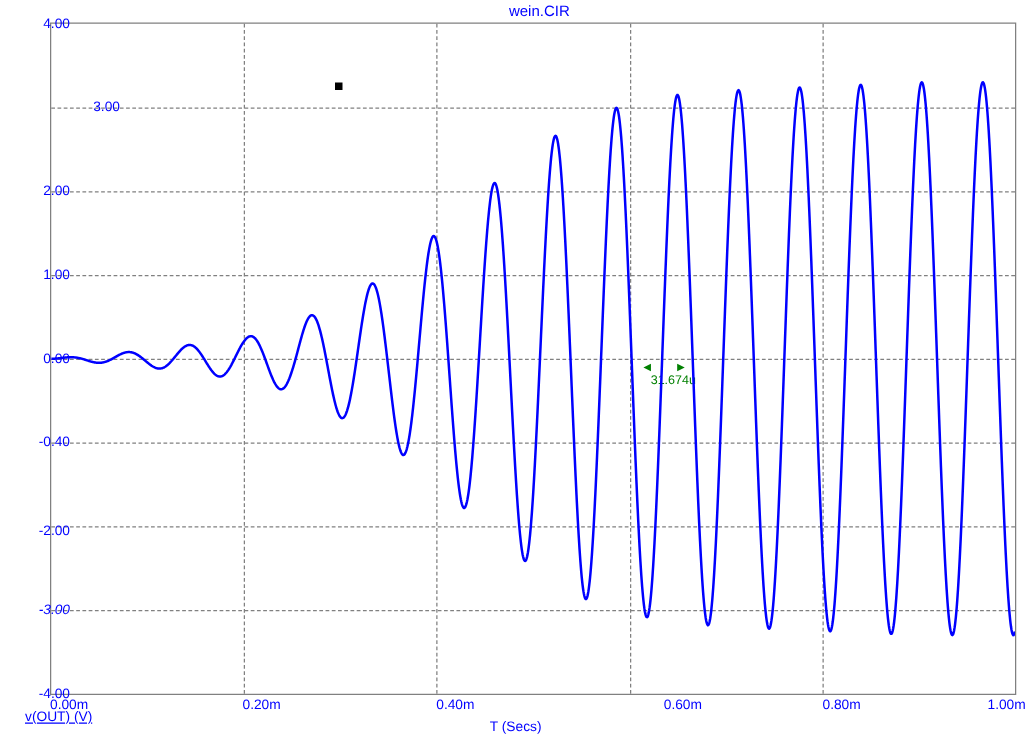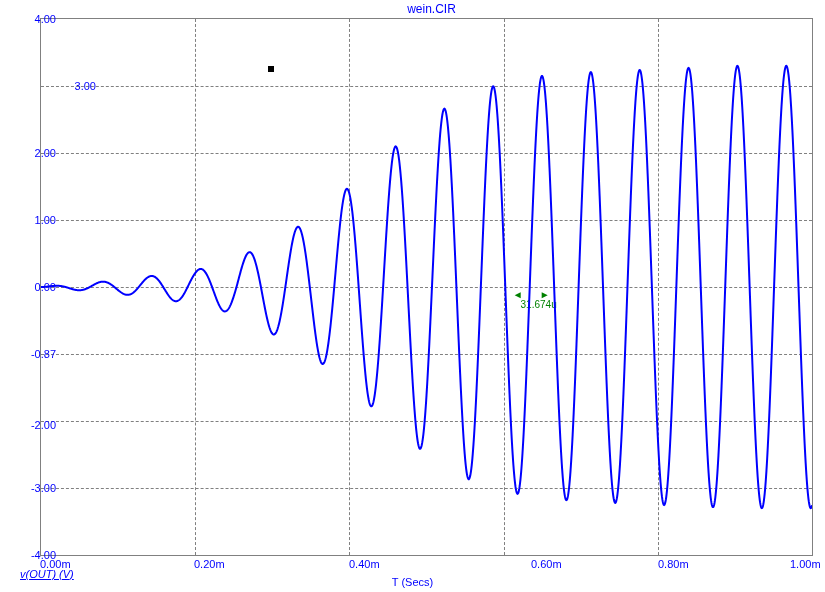--- a/index.html
+++ b/index.html
@@ -99,21 +99,20 @@
     top: 576px;
     font-size: 11px;
   }
   .legend {
     position: absolute;
     left: 20px;
     top: 568px;
     color: #0000ff;
     text-decoration: underline;
     font-size: 11px;
-    font-style: italic;
   }
 </style>
 </head>
 <body>
 
 <div class="title">wein.CIR</div>
 
 <div class="plot-area">
 
   <div class="hgrid" style="top:12.5%"></div>
@@ -139,23 +138,23 @@
   <svg class="waveform" viewBox="0 0 1000 1000" preserveAspectRatio="none">
     <path id="wave-path" fill="none" stroke="#0000ff" stroke-width="2" vector-effect="non-scaling-stroke" d="M0.00 500.00 L0.45 500.00 L0.91 499.99 L1.36 499.98 L1.82 499.96 L2.27 499.94 L2.73 499.91 L3.18 499.88 L3.64 499.84 L4.09 499.80 L4.55 499.75 L5.00 499.70 L5.45 499.65 L5.91 499.59 L6.36 499.53 L6.82 499.47 L7.27 499.40 L7.73 499.33 L8.18 499.26 L8.64 499.18 L9.09 499.11 L9.55 499.03 L10.00 498.95 L10.45 498.88 L10.91 498.80 L11.36 498.72 L11.82 498.64 L12.27 498.56 L12.73 498.48 L13.18 498.41 L13.64 498.34 L14.09 498.27 L14.55 498.20 L15.00 498.13 L15.45 498.07 L15.91 498.01 L16.36 497.96 L16.82 497.91 L17.27 497.86 L17.73 497.82 L18.18 497.79 L18.64 497.76 L19.09 497.74 L19.55 497.72 L20.00 497.71 L20.45 497.71 L20.91 497.71 L21.36 497.72 L21.82 497.74 L22.27 497.76 L22.73 497.79 L23.18 497.84 L23.64 497.88 L24.09 497.94 L24.55 498.00 L25.00 498.08 L25.45 498.16 L25.91 498.24 L26.36 498.34 L26.82 498.44 L27.27 498.55 L27.73 498.67 L28.18 498.80 L28.64 498.93 L29.09 499.07 L29.55 499.22 L30.00 499.37 L30.45 499.53 L30.91 499.70 L31.36 499.87 L31.82 500.05 L32.27 500.23 L32.73 500.42 L33.18 500.61 L33.64 500.80 L34.09 501.00 L34.55 501.20 L35.00 501.41 L35.45 501.61 L35.91 501.82 L36.36 502.03 L36.82 502.24 L37.27 502.45 L37.73 502.66 L38.18 502.86 L38.64 503.07 L39.09 503.27 L39.55 503.47 L40.00 503.67 L40.45 503.86 L40.91 504.05 L41.36 504.23 L41.82 504.41 L42.27 504.58 L42.73 504.74 L43.18 504.90 L43.64 505.05 L44.09 505.19 L44.55 505.32 L45.00 505.45 L45.45 505.56 L45.91 505.66 L46.36 505.76 L46.82 505.84 L47.27 505.91 L47.73 505.96 L48.18 506.01 L48.64 506.04 L49.09 506.06 L49.55 506.07 L50.00 506.07 L50.45 506.05 L50.91 506.01 L51.36 505.96 L51.82 505.90 L52.27 505.83 L52.73 505.74 L53.18 505.64 L53.64 505.52 L54.09 505.39 L54.55 505.24 L55.00 505.08 L55.45 504.91 L55.91 504.72 L56.36 504.52 L56.82 504.30 L57.27 504.08 L57.73 503.84 L58.18 503.59 L58.64 503.33 L59.09 503.05 L59.55 502.77 L60.00 502.47 L60.45 502.17 L60.91 501.85 L61.36 501.53 L61.82 501.20 L62.27 500.86 L62.73 500.51 L63.18 500.16 L63.64 499.80 L64.09 499.44 L64.55 499.08 L65.00 498.71 L65.45 498.34 L65.91 497.96 L66.36 497.59 L66.82 497.21 L67.27 496.84 L67.73 496.47 L68.18 496.10 L68.64 495.73 L69.09 495.37 L69.55 495.02 L70.00 494.67 L70.45 494.32 L70.91 493.99 L71.36 493.66 L71.82 493.34 L72.27 493.03 L72.73 492.74 L73.18 492.45 L73.64 492.18 L74.09 491.92 L74.55 491.67 L75.00 491.44 L75.45 491.22 L75.91 491.02 L76.36 490.84 L76.82 490.67 L77.27 490.52 L77.73 490.39 L78.18 490.28 L78.64 490.19 L79.09 490.11 L79.55 490.06 L80.00 490.03 L80.45 490.02 L80.91 490.03 L81.36 490.06 L81.82 490.11 L82.27 490.18 L82.73 490.27 L83.18 490.39 L83.64 490.53 L84.09 490.68 L84.55 490.86 L85.00 491.06 L85.45 491.29 L85.91 491.53 L86.36 491.79 L86.82 492.07 L87.27 492.37 L87.73 492.70 L88.18 493.04 L88.64 493.39 L89.09 493.77 L89.55 494.16 L90.00 494.57 L90.45 494.99 L90.91 495.43 L91.36 495.89 L91.82 496.35 L92.27 496.83 L92.73 497.32 L93.18 497.82 L93.64 498.33 L94.09 498.85 L94.55 499.37 L95.00 499.90 L95.45 500.44 L95.91 500.98 L96.36 501.53 L96.82 502.07 L97.27 502.62 L97.73 503.17 L98.18 503.71 L98.64 504.26 L99.09 504.79 L99.55 505.33 L100.00 505.86 L100.45 506.39 L100.91 506.92 L101.36 507.44 L101.82 507.95 L102.27 508.45 L102.73 508.94 L103.18 509.42 L103.64 509.89 L104.09 510.34 L104.55 510.77 L105.00 511.18 L105.45 511.58 L105.91 511.96 L106.36 512.32 L106.82 512.65 L107.27 512.96 L107.73 513.25 L108.18 513.52 L108.64 513.76 L109.09 513.97 L109.55 514.16 L110.00 514.31 L110.45 514.44 L110.91 514.55 L111.36 514.62 L111.82 514.66 L112.27 514.67 L112.73 514.65 L113.18 514.60 L113.64 514.52 L114.09 514.40 L114.55 514.26 L115.00 514.08 L115.45 513.87 L115.91 513.63 L116.36 513.36 L116.82 513.06 L117.27 512.73 L117.73 512.36 L118.18 511.97 L118.64 511.55 L119.09 511.10 L119.55 510.62 L120.00 510.11 L120.45 509.58 L120.91 509.02 L121.36 508.43 L121.82 507.83 L122.27 507.20 L122.73 506.55 L123.18 505.87 L123.64 505.18 L124.09 504.47 L124.55 503.75 L125.00 503.01 L125.45 502.25 L125.91 501.49 L126.36 500.71 L126.82 499.92 L127.27 499.13 L127.73 498.33 L128.18 497.53 L128.64 496.72 L129.09 495.91 L129.55 495.11 L130.00 494.30 L130.45 493.50 L130.91 492.71 L131.36 491.92 L131.82 491.15 L132.27 490.38 L132.73 489.63 L133.18 488.89 L133.64 488.17 L134.09 487.47 L134.55 486.79 L135.00 486.12 L135.45 485.48 L135.91 484.87 L136.36 484.28 L136.82 483.72 L137.27 483.19 L137.73 482.68 L138.18 482.21 L138.64 481.78 L139.09 481.37 L139.55 481.00 L140.00 480.67 L140.45 480.38 L140.91 480.12 L141.36 479.90 L141.82 479.72 L142.27 479.59 L142.73 479.49 L143.18 479.44 L143.64 479.42 L144.09 479.45 L144.55 479.53 L145.00 479.64 L145.45 479.80 L145.91 480.00 L146.36 480.25 L146.82 480.54 L147.27 480.87 L147.73 481.24 L148.18 481.65 L148.64 482.11 L149.09 482.61 L149.55 483.14 L150.00 483.72 L150.45 484.33 L150.91 484.98 L151.36 485.67 L151.82 486.39 L152.27 487.15 L152.73 487.94 L153.18 488.76 L153.64 489.60 L154.09 490.48 L154.55 491.38 L155.00 492.31 L155.45 493.26 L155.91 494.23 L156.36 495.22 L156.82 496.23 L157.27 497.25 L157.73 498.29 L158.18 499.33 L158.64 500.39 L159.09 501.45 L159.55 502.52 L160.00 503.59 L160.45 504.66 L160.91 505.73 L161.36 506.79 L161.82 507.85 L162.27 508.90 L162.73 509.94 L163.18 510.97 L163.64 511.98 L164.09 512.97 L164.55 513.94 L165.00 514.89 L165.45 515.82 L165.91 516.72 L166.36 517.59 L166.82 518.43 L167.27 519.24 L167.73 520.01 L168.18 520.75 L168.64 521.45 L169.09 522.12 L169.55 522.74 L170.00 523.32 L170.45 523.85 L170.91 524.34 L171.36 524.78 L171.82 525.17 L172.27 525.52 L172.73 525.81 L173.18 526.06 L173.64 526.25 L174.09 526.39 L174.55 526.47 L175.00 526.50 L175.45 526.48 L175.91 526.40 L176.36 526.27 L176.82 526.08 L177.27 525.84 L177.73 525.54 L178.18 525.19 L178.64 524.78 L179.09 524.32 L179.55 523.81 L180.00 523.25 L180.45 522.63 L180.91 521.97 L181.36 521.25 L181.82 520.49 L182.27 519.68 L182.73 518.83 L183.18 517.93 L183.64 516.98 L184.09 516.00 L184.55 514.98 L185.00 513.92 L185.45 512.83 L185.91 511.71 L186.36 510.55 L186.82 509.37 L187.27 508.15 L187.73 506.92 L188.18 505.66 L188.64 504.39 L189.09 503.10 L189.55 501.79 L190.00 500.47 L190.45 499.15 L190.91 497.81 L191.36 496.48 L191.82 495.14 L192.27 493.81 L192.73 492.48 L193.18 491.16 L193.64 489.85 L194.09 488.56 L194.55 487.28 L195.00 486.01 L195.45 484.78 L195.91 483.56 L196.36 482.37 L196.82 481.21 L197.27 480.08 L197.73 478.99 L198.18 477.94 L198.64 476.92 L199.09 475.95 L199.55 475.02 L200.00 474.13 L200.45 473.22 L200.91 472.36 L201.36 471.55 L201.82 470.78 L202.27 470.07 L202.73 469.42 L203.18 468.82 L203.64 468.28 L204.09 467.81 L204.55 467.39 L205.00 467.04 L205.45 466.75 L205.91 466.54 L206.36 466.38 L206.82 466.30 L207.27 466.29 L207.73 466.35 L208.18 466.47 L208.64 466.67 L209.09 466.95 L209.55 467.29 L210.00 467.70 L210.45 468.19 L210.91 468.75 L211.36 469.37 L211.82 470.07 L212.27 470.84 L212.73 471.67 L213.18 472.58 L213.64 473.54 L214.09 474.58 L214.55 475.67 L215.00 476.83 L215.45 478.04 L215.91 479.31 L216.36 480.64 L216.82 482.02 L217.27 483.44 L217.73 484.92 L218.18 486.44 L218.64 488.00 L219.09 489.60 L219.55 491.24 L220.00 492.91 L220.45 494.61 L220.91 496.34 L221.36 498.08 L221.82 499.85 L222.27 501.64 L222.73 503.43 L223.18 505.23 L223.64 507.04 L224.09 508.85 L224.55 510.66 L225.00 512.46 L225.45 514.25 L225.91 516.02 L226.36 517.77 L226.82 519.51 L227.27 521.22 L227.73 522.89 L228.18 524.54 L228.64 526.14 L229.09 527.71 L229.55 529.23 L230.00 530.70 L230.45 532.12 L230.91 533.49 L231.36 534.80 L231.82 536.04 L232.27 537.22 L232.73 538.34 L233.18 539.38 L233.64 540.35 L234.09 541.24 L234.55 542.06 L235.00 542.79 L235.45 543.44 L235.91 544.01 L236.36 544.49 L236.82 544.88 L237.27 545.19 L237.73 545.40 L238.18 545.52 L238.64 545.54 L239.09 545.48 L239.55 545.31 L240.00 545.06 L240.45 544.70 L240.91 544.26 L241.36 543.72 L241.82 543.08 L242.27 542.35 L242.73 541.53 L243.18 540.62 L243.64 539.61 L244.09 538.52 L244.55 537.34 L245.00 536.08 L245.45 534.73 L245.91 533.30 L246.36 531.79 L246.82 530.20 L247.27 528.54 L247.73 526.82 L248.18 525.02 L248.64 523.16 L249.09 521.24 L249.55 519.26 L250.00 517.23 L250.45 515.20 L250.91 513.11 L251.36 510.97 L251.82 508.77 L252.27 506.53 L252.73 504.24 L253.18 501.91 L253.64 499.55 L254.09 497.15 L254.55 494.74 L255.00 492.30 L255.45 489.85 L255.91 487.39 L256.36 484.92 L256.82 482.45 L257.27 480.00 L257.73 477.55 L258.18 475.12 L258.64 472.72 L259.09 470.34 L259.55 467.99 L260.00 465.69 L260.45 463.43 L260.91 461.22 L261.36 459.07 L261.82 456.98 L262.27 454.95 L262.73 453.00 L263.18 451.12 L263.64 449.33 L264.09 447.62 L264.55 446.00 L265.00 444.47 L265.45 443.05 L265.91 441.73 L266.36 440.52 L266.82 439.42 L267.27 438.44 L267.73 437.57 L268.18 436.82 L268.64 436.20 L269.09 435.71 L269.55 435.35 L270.00 435.12 L270.45 435.02 L270.91 435.06 L271.36 435.23 L271.82 435.54 L272.27 435.99 L272.73 436.58 L273.18 437.30 L273.64 438.17 L274.09 439.17 L274.55 440.31 L275.00 441.59 L275.45 443.00 L275.91 444.54 L276.36 446.21 L276.82 448.02 L277.27 449.95 L277.73 452.00 L278.18 454.17 L278.64 456.46 L279.09 458.87 L279.55 461.38 L280.00 463.99 L280.45 466.71 L280.91 469.52 L281.36 472.42 L281.82 475.40 L282.27 478.46 L282.73 481.60 L283.18 484.80 L283.64 488.07 L284.09 491.39 L284.55 494.75 L285.00 498.16 L285.45 501.60 L285.91 505.07 L286.36 508.56 L286.82 512.07 L287.27 515.58 L287.73 519.08 L288.18 522.58 L288.64 526.06 L289.09 529.52 L289.55 532.95 L290.00 536.34 L290.45 539.68 L290.91 542.97 L291.36 546.19 L291.82 549.35 L292.27 552.43 L292.73 555.43 L293.18 558.34 L293.64 561.16 L294.09 563.86 L294.55 566.46 L295.00 568.95 L295.45 571.31 L295.91 573.54 L296.36 575.64 L296.82 577.60 L297.27 579.41 L297.73 581.07 L298.18 582.58 L298.64 583.93 L299.09 585.12 L299.55 586.14 L300.00 586.99 L300.45 587.67 L300.91 588.17 L301.36 588.49 L301.82 588.63 L302.27 588.59 L302.73 588.37 L303.18 587.96 L303.64 587.37 L304.09 586.59 L304.55 585.63 L305.00 584.48 L305.45 583.15 L305.91 581.64 L306.36 579.95 L306.82 578.08 L307.27 576.04 L307.73 573.82 L308.18 571.44 L308.64 568.89 L309.09 566.18 L309.55 563.31 L310.00 560.30 L310.45 557.13 L310.91 553.83 L311.36 550.39 L311.82 546.82 L312.27 543.14 L312.73 539.33 L313.18 535.42 L313.64 531.41 L314.09 527.30 L314.55 523.11 L315.00 518.85 L315.45 514.51 L315.91 510.11 L316.36 505.67 L316.82 501.18 L317.27 496.66 L317.73 492.11 L318.18 487.55 L318.64 482.99 L319.09 478.43 L319.55 473.88 L320.00 469.36 L320.45 464.87 L320.91 460.42 L321.36 456.02 L321.82 451.69 L322.27 447.42 L322.73 443.24 L323.18 439.14 L323.64 435.15 L324.09 431.26 L324.55 427.49 L325.00 423.84 L325.45 420.32 L325.91 416.95 L326.36 413.73 L326.82 410.66 L327.27 407.76 L327.73 405.03 L328.18 402.47 L328.64 400.10 L329.09 397.93 L329.55 395.94 L330.00 394.16 L330.45 392.59 L330.91 391.22 L331.36 390.08 L331.82 389.15 L332.27 388.44 L332.73 387.96 L333.18 387.70 L333.64 387.67 L334.09 387.88 L334.55 388.32 L335.00 388.98 L335.45 389.88 L335.91 391.01 L336.36 392.38 L336.82 393.97 L337.27 395.79 L337.73 397.83 L338.18 400.09 L338.64 402.58 L339.09 405.28 L339.55 408.18 L340.00 411.30 L340.45 414.61 L340.91 418.12 L341.36 421.82 L341.82 425.70 L342.27 429.75 L342.73 433.97 L343.18 438.35 L343.64 442.88 L344.09 447.56 L344.55 452.36 L345.00 457.30 L345.45 462.35 L345.91 467.50 L346.36 472.75 L346.82 478.09 L347.27 483.50 L347.73 488.97 L348.18 494.50 L348.64 500.07 L349.09 505.67 L349.55 511.29 L350.00 516.91 L350.45 522.58 L350.91 528.24 L351.36 533.90 L351.82 539.55 L352.27 545.15 L352.73 550.72 L353.18 556.23 L353.64 561.67 L354.09 567.03 L354.55 572.30 L355.00 577.47 L355.45 582.52 L355.91 587.44 L356.36 592.22 L356.82 596.85 L357.27 601.32 L357.73 605.62 L358.18 609.74 L358.64 613.66 L359.09 617.38 L359.55 620.89 L360.00 624.18 L360.45 627.23 L360.91 630.05 L361.36 632.63 L361.82 634.94 L362.27 637.00 L362.73 638.79 L363.18 640.31 L363.64 641.55 L364.09 642.51 L364.55 643.18 L365.00 643.56 L365.45 643.64 L365.91 643.43 L366.36 642.92 L366.82 642.11 L367.27 641.00 L367.73 639.59 L368.18 637.88 L368.64 635.87 L369.09 633.57 L369.55 630.97 L370.00 628.08 L370.45 624.91 L370.91 621.45 L371.36 617.72 L371.82 613.71 L372.27 609.44 L372.73 604.91 L373.18 600.14 L373.64 595.11 L374.09 589.86 L374.55 584.38 L375.00 578.69 L375.45 572.80 L375.91 566.71 L376.36 560.43 L376.82 553.99 L377.27 547.40 L377.73 540.65 L378.18 533.78 L378.64 526.78 L379.09 519.68 L379.55 512.49 L380.00 505.23 L380.45 497.90 L380.91 490.52 L381.36 483.12 L381.82 475.69 L382.27 468.27 L382.73 460.86 L383.18 453.48 L383.64 446.14 L384.09 438.87 L384.55 431.67 L385.00 424.56 L385.45 417.56 L385.91 410.69 L386.36 403.95 L386.82 397.36 L387.27 390.94 L387.73 384.71 L388.18 378.67 L388.64 372.84 L389.09 367.23 L389.55 361.86 L390.00 356.74 L390.45 351.87 L390.91 347.29 L391.36 342.98 L391.82 338.98 L392.27 335.27 L392.73 331.89 L393.18 328.82 L393.64 326.09 L394.09 323.70 L394.55 321.66 L395.00 319.97 L395.45 318.64 L395.91 317.68 L396.36 317.08 L396.82 316.85 L397.27 317.00 L397.73 317.53 L398.18 318.44 L398.64 319.72 L399.09 321.39 L399.55 323.43 L400.00 325.84 L400.45 328.63 L400.91 331.79 L401.36 335.31 L401.82 339.19 L402.27 343.42 L402.73 348.00 L403.18 352.92 L403.64 358.17 L404.09 363.75 L404.55 369.64 L405.00 375.83 L405.45 382.31 L405.91 389.07 L406.36 396.09 L406.82 403.38 L407.27 410.90 L407.73 418.65 L408.18 426.61 L408.64 434.76 L409.09 443.10 L409.55 451.60 L410.00 460.26 L410.45 469.04 L410.91 477.93 L411.36 486.92 L411.82 495.99 L412.27 505.12 L412.73 514.28 L413.18 523.47 L413.64 532.67 L414.09 541.84 L414.55 550.99 L415.00 560.08 L415.45 569.09 L415.91 578.02 L416.36 586.83 L416.82 595.51 L417.27 604.05 L417.73 612.41 L418.18 620.60 L418.64 628.58 L419.09 636.34 L419.55 643.86 L420.00 651.13 L420.45 658.12 L420.91 664.83 L421.36 671.24 L421.82 677.33 L422.27 683.09 L422.73 688.51 L423.18 693.57 L423.64 698.26 L424.09 702.56 L424.55 706.48 L425.00 709.99 L425.45 713.09 L425.91 715.77 L426.36 718.02 L426.82 719.83 L427.27 721.21 L427.73 722.14 L428.18 722.62 L428.64 722.64 L429.09 722.21 L429.55 721.33 L430.00 719.98 L430.45 718.18 L430.91 715.92 L431.36 713.21 L431.82 710.05 L432.27 706.44 L432.73 702.39 L433.18 697.91 L433.64 693.00 L434.09 687.67 L434.55 681.93 L435.00 675.79 L435.45 669.26 L435.91 662.35 L436.36 655.07 L436.82 647.44 L437.27 639.47 L437.73 631.18 L438.18 622.58 L438.64 613.69 L439.09 604.52 L439.55 595.09 L440.00 585.43 L440.45 575.54 L440.91 565.45 L441.36 555.18 L441.82 544.75 L442.27 534.17 L442.73 523.48 L443.18 512.68 L443.64 501.81 L444.09 490.89 L444.55 479.93 L445.00 468.96 L445.45 458.01 L445.91 447.09 L446.36 436.22 L446.82 425.44 L447.27 414.76 L447.73 404.20 L448.18 393.80 L448.64 383.56 L449.09 373.51 L449.55 363.67 L450.00 354.07 L450.45 344.73 L450.91 335.65 L451.36 326.88 L451.82 318.41 L452.27 310.28 L452.73 302.51 L453.18 295.10 L453.64 288.07 L454.09 281.45 L454.55 275.24 L455.00 269.47 L455.45 264.14 L455.91 259.27 L456.36 254.88 L456.82 250.96 L457.27 247.53 L457.73 244.61 L458.18 242.19 L458.64 240.29 L459.09 238.92 L459.55 238.07 L460.00 237.75 L460.45 237.97 L460.91 238.72 L461.36 240.01 L461.82 241.84 L462.27 244.20 L462.73 247.10 L463.18 250.52 L463.64 254.47 L464.09 258.94 L464.55 263.92 L465.00 269.40 L465.45 275.38 L465.91 281.84 L466.36 288.77 L466.82 296.17 L467.27 304.01 L467.73 312.28 L468.18 320.98 L468.64 330.07 L469.09 339.55 L469.55 349.40 L470.00 359.60 L470.45 370.12 L470.91 380.96 L471.36 392.08 L471.82 403.47 L472.27 415.10 L472.73 426.95 L473.18 439.00 L473.64 451.22 L474.09 463.60 L474.55 476.10 L475.00 488.69 L475.45 501.37 L475.91 514.09 L476.36 526.83 L476.82 539.57 L477.27 552.28 L477.73 564.93 L478.18 577.50 L478.64 589.97 L479.09 602.30 L479.55 614.47 L480.00 626.45 L480.45 638.22 L480.91 649.76 L481.36 661.04 L481.82 672.03 L482.27 682.72 L482.73 693.07 L483.18 703.07 L483.64 712.70 L484.09 721.93 L484.55 730.74 L485.00 739.12 L485.45 747.03 L485.91 754.48 L486.36 761.44 L486.82 767.88 L487.27 773.81 L487.73 779.20 L488.18 784.04 L488.64 788.32 L489.09 792.03 L489.55 795.16 L490.00 797.69 L490.45 799.63 L490.91 800.96 L491.36 801.69 L491.82 801.80 L492.27 801.29 L492.73 800.17 L493.18 798.44 L493.64 796.08 L494.09 793.12 L494.55 789.54 L495.00 785.36 L495.45 780.59 L495.91 775.22 L496.36 769.27 L496.82 762.75 L497.27 755.67 L497.73 748.04 L498.18 739.88 L498.64 731.20 L499.09 722.02 L499.55 712.34 L500.00 702.20 L500.45 691.51 L500.91 680.40 L501.36 668.90 L501.82 657.02 L502.27 644.79 L502.73 632.23 L503.18 619.38 L503.64 606.25 L504.09 592.87 L504.55 579.26 L505.00 565.47 L505.45 551.50 L505.91 537.39 L506.36 523.18 L506.82 508.88 L507.27 494.52 L507.73 480.14 L508.18 465.77 L508.64 451.43 L509.09 437.15 L509.55 422.97 L510.00 408.90 L510.45 394.99 L510.91 381.26 L511.36 367.73 L511.82 354.44 L512.27 341.41 L512.73 328.68 L513.18 316.26 L513.64 304.18 L514.09 292.48 L514.55 281.16 L515.00 270.27 L515.45 259.82 L515.91 249.82 L516.36 240.32 L516.82 231.32 L517.27 222.84 L517.73 214.91 L518.18 207.54 L518.64 200.74 L519.09 194.54 L519.55 188.95 L520.00 183.97 L520.45 179.63 L520.91 175.93 L521.36 172.87 L521.82 170.48 L522.27 168.75 L522.73 167.69 L523.18 167.31 L523.64 167.60 L524.09 168.57 L524.55 170.21 L525.00 172.53 L525.45 175.52 L525.91 179.18 L526.36 183.50 L526.82 188.48 L527.27 194.10 L527.73 200.35 L528.18 207.23 L528.64 214.73 L529.09 222.82 L529.55 231.49 L530.00 240.73 L530.45 250.52 L530.91 260.84 L531.36 271.68 L531.82 283.00 L532.27 294.79 L532.73 307.02 L533.18 319.68 L533.64 332.73 L534.09 346.16 L534.55 359.92 L535.00 374.01 L535.45 388.38 L535.91 403.02 L536.36 417.88 L536.82 432.95 L537.27 448.19 L537.73 463.56 L538.18 479.05 L538.64 494.62 L539.09 510.23 L539.55 525.86 L540.00 541.47 L540.45 557.04 L540.91 572.52 L541.36 587.89 L541.82 603.12 L542.27 618.17 L542.73 633.01 L543.18 647.62 L543.64 661.96 L544.09 676.01 L544.55 689.73 L545.00 703.09 L545.45 716.07 L545.91 728.64 L546.36 740.77 L546.82 752.44 L547.27 763.63 L547.73 774.30 L548.18 784.44 L548.64 794.02 L549.09 803.03 L549.55 811.44 L550.00 819.23 L550.45 826.24 L550.91 832.59 L551.36 838.27 L551.82 843.28 L552.27 847.59 L552.73 851.21 L553.18 854.11 L553.64 856.30 L554.09 857.76 L554.55 858.51 L555.00 858.52 L555.45 857.81 L555.91 856.37 L556.36 854.20 L556.82 851.31 L557.27 847.70 L557.73 843.38 L558.18 838.36 L558.64 832.65 L559.09 826.25 L559.55 819.18 L560.00 811.45 L560.45 803.08 L560.91 794.09 L561.36 784.48 L561.82 774.29 L562.27 763.52 L562.73 752.21 L563.18 740.37 L563.64 728.02 L564.09 715.20 L564.55 701.93 L565.00 688.22 L565.45 674.12 L565.91 659.65 L566.36 644.83 L566.82 629.70 L567.27 614.29 L567.73 598.63 L568.18 582.75 L568.64 566.68 L569.09 550.45 L569.55 534.10 L570.00 517.67 L570.45 501.17 L570.91 484.66 L571.36 468.15 L571.82 451.69 L572.27 435.30 L572.73 419.03 L573.18 402.90 L573.64 386.95 L574.09 371.21 L574.55 355.71 L575.00 340.48 L575.45 325.56 L575.91 310.98 L576.36 296.76 L576.82 282.94 L577.27 269.54 L577.73 256.59 L578.18 244.13 L578.64 232.16 L579.09 220.73 L579.55 209.85 L580.00 199.54 L580.45 189.84 L580.91 180.75 L581.36 172.30 L581.82 164.50 L582.27 157.38 L582.73 150.94 L583.18 145.21 L583.64 140.19 L584.09 135.89 L584.55 132.33 L585.00 129.51 L585.45 127.44 L585.91 126.13 L586.36 125.57 L586.82 125.77 L587.27 126.74 L587.73 128.46 L588.18 130.94 L588.64 134.17 L589.09 138.15 L589.55 142.87 L590.00 148.32 L590.45 154.50 L590.91 161.38 L591.36 168.96 L591.82 177.22 L592.27 186.14 L592.73 195.72 L593.18 205.92 L593.64 216.73 L594.09 228.13 L594.55 240.10 L595.00 252.61 L595.45 265.64 L595.91 279.16 L596.36 293.15 L596.82 307.57 L597.27 322.40 L597.73 337.61 L598.18 353.16 L598.64 369.04 L599.09 385.19 L599.55 401.61 L600.00 418.24 L600.45 435.07 L600.91 452.05 L601.36 469.14 L601.82 486.29 L602.27 503.49 L602.73 520.69 L603.18 537.86 L603.64 554.96 L604.09 571.96 L604.55 588.82 L605.00 605.51 L605.45 622.00 L605.91 638.25 L606.36 654.23 L606.82 669.91 L607.27 685.25 L607.73 700.22 L608.18 714.80 L608.64 728.95 L609.09 742.64 L609.55 755.85 L610.00 768.54 L610.45 780.70 L610.91 792.29 L611.36 803.30 L611.82 813.70 L612.27 823.47 L612.73 832.59 L613.18 841.03 L613.64 848.79 L614.09 855.85 L614.55 862.19 L615.00 867.79 L615.45 872.66 L615.91 876.77 L616.36 880.11 L616.82 882.69 L617.27 884.49 L617.73 885.51 L618.18 885.75 L618.64 885.21 L619.09 883.88 L619.55 881.77 L620.00 878.89 L620.45 875.24 L620.91 870.82 L621.36 865.64 L621.82 859.72 L622.27 853.07 L622.73 845.70 L623.18 837.62 L623.64 828.85 L624.09 819.40 L624.55 809.31 L625.00 798.57 L625.45 787.23 L625.91 775.30 L626.36 762.80 L626.82 749.76 L627.27 736.20 L627.73 722.16 L628.18 707.65 L628.64 692.72 L629.09 677.39 L629.55 661.69 L630.00 645.65 L630.45 629.30 L630.91 612.69 L631.36 595.83 L631.82 578.77 L632.27 561.54 L632.73 544.18 L633.18 526.72 L633.64 509.19 L634.09 491.63 L634.55 474.08 L635.00 456.57 L635.45 439.14 L635.91 421.82 L636.36 404.65 L636.82 387.67 L637.27 370.90 L637.73 354.39 L638.18 338.16 L638.64 322.25 L639.09 306.70 L639.55 291.52 L640.00 276.76 L640.45 262.45 L640.91 248.61 L641.36 235.27 L641.82 222.46 L642.27 210.21 L642.73 198.54 L643.18 187.47 L643.64 177.03 L644.09 167.25 L644.55 158.13 L645.00 149.70 L645.45 141.98 L645.91 134.98 L646.36 128.71 L646.82 123.20 L647.27 118.45 L647.73 114.47 L648.18 111.27 L648.64 108.86 L649.09 107.24 L649.55 106.42 L650.00 106.40 L650.45 107.23 L650.91 108.86 L651.36 111.29 L651.82 114.50 L652.27 118.50 L652.73 123.28 L653.18 128.82 L653.64 135.11 L654.09 142.15 L654.55 149.92 L655.00 158.40 L655.45 167.57 L655.91 177.42 L656.36 187.93 L656.82 199.08 L657.27 210.84 L657.73 223.19 L658.18 236.11 L658.64 249.57 L659.09 263.53 L659.55 277.99 L660.00 292.89 L660.45 308.23 L660.91 323.95 L661.36 340.04 L661.82 356.46 L662.27 373.17 L662.73 390.15 L663.18 407.35 L663.64 424.75 L664.09 442.30 L664.55 459.98 L665.00 477.74 L665.45 495.55 L665.91 513.38 L666.36 531.18 L666.82 548.93 L667.27 566.58 L667.73 584.11 L668.18 601.46 L668.64 618.62 L669.09 635.54 L669.55 652.19 L670.00 668.53 L670.45 684.54 L670.91 700.18 L671.36 715.42 L671.82 730.22 L672.27 744.56 L672.73 758.41 L673.18 771.74 L673.64 784.51 L674.09 796.72 L674.55 808.33 L675.00 819.31 L675.45 829.65 L675.91 839.32 L676.36 848.31 L676.82 856.59 L677.27 864.15 L677.73 870.97 L678.18 877.05 L678.64 882.36 L679.09 886.89 L679.55 890.64 L680.00 893.60 L680.45 895.76 L680.91 897.11 L681.36 897.67 L681.82 897.41 L682.27 896.35 L682.73 894.48 L683.18 891.81 L683.64 888.34 L684.09 884.09 L684.55 879.05 L685.00 873.25 L685.45 866.68 L685.91 859.37 L686.36 851.33 L686.82 842.57 L687.27 833.11 L687.73 822.97 L688.18 812.18 L688.64 800.75 L689.09 788.70 L689.55 776.07 L690.00 762.87 L690.45 749.13 L690.91 734.89 L691.36 720.16 L691.82 704.98 L692.27 689.39 L692.73 673.40 L693.18 657.05 L693.64 640.39 L694.09 623.43 L694.55 606.22 L695.00 588.79 L695.45 571.17 L695.91 553.40 L696.36 535.52 L696.82 517.56 L697.27 499.56 L697.73 481.56 L698.18 463.59 L698.64 445.69 L699.09 427.89 L699.55 410.23 L700.00 392.75 L700.45 375.50 L700.91 358.49 L701.36 341.77 L701.82 325.37 L702.27 309.32 L702.73 293.65 L703.18 278.40 L703.64 263.60 L704.09 249.28 L704.55 235.46 L705.00 222.18 L705.45 209.46 L705.91 197.33 L706.36 185.81 L706.82 174.92 L707.27 164.70 L707.73 155.15 L708.18 146.31 L708.64 138.18 L709.09 130.78 L709.55 124.13 L710.00 118.24 L710.45 113.13 L710.91 108.80 L711.36 105.27 L711.82 102.53 L712.27 100.61 L712.73 99.49 L713.18 99.19 L713.64 99.70 L714.09 101.02 L714.55 103.15 L715.00 106.09 L715.45 109.83 L715.91 114.36 L716.36 119.67 L716.82 125.76 L717.27 132.61 L717.73 140.20 L718.18 148.53 L718.64 157.57 L719.09 167.30 L719.55 177.72 L720.00 188.78 L720.45 200.49 L720.91 212.80 L721.36 225.70 L721.82 239.15 L722.27 253.14 L722.73 267.63 L723.18 282.59 L723.64 298.00 L724.09 313.82 L724.55 330.02 L725.00 346.56 L725.45 363.42 L725.91 380.56 L726.36 397.95 L726.82 415.54 L727.27 433.31 L727.73 451.22 L728.18 469.22 L728.64 487.30 L729.09 505.40 L729.55 523.49 L730.00 541.54 L730.45 559.50 L730.91 577.35 L731.36 595.05 L731.82 612.55 L732.27 629.82 L732.73 646.84 L733.18 663.56 L733.64 679.95 L734.09 695.98 L734.55 711.61 L735.00 726.81 L735.45 741.56 L735.91 755.82 L736.36 769.56 L736.82 782.76 L737.27 795.38 L737.73 807.40 L738.18 818.81 L738.64 829.57 L739.09 839.66 L739.55 849.06 L740.00 857.75 L740.45 865.72 L740.91 872.95 L741.36 879.43 L741.82 885.13 L742.27 890.05 L742.73 894.18 L743.18 897.52 L743.64 900.04 L744.09 901.75 L744.55 902.65 L745.00 902.74 L745.45 902.00 L745.91 900.45 L746.36 898.08 L746.82 894.91 L747.27 890.93 L747.73 886.16 L748.18 880.61 L748.64 874.28 L749.09 867.19 L749.55 859.36 L750.00 850.79 L750.45 841.51 L750.91 831.54 L751.36 820.89 L751.82 809.59 L752.27 797.66 L752.73 785.13 L753.18 772.01 L753.64 758.34 L754.09 744.14 L754.55 729.45 L755.00 714.29 L755.45 698.69 L755.91 682.68 L756.36 666.30 L756.82 649.59 L757.27 632.56 L757.73 615.27 L758.18 597.73 L758.64 580.00 L759.09 562.10 L759.55 544.08 L760.00 525.96 L760.45 507.79 L760.91 489.59 L761.36 471.42 L761.82 453.30 L762.27 435.28 L762.73 417.38 L763.18 399.65 L763.64 382.12 L764.09 364.83 L764.55 347.80 L765.00 331.09 L765.45 314.71 L765.91 298.71 L766.36 283.12 L766.82 267.96 L767.27 253.28 L767.73 239.09 L768.18 225.43 L768.64 212.32 L769.09 199.80 L769.55 187.88 L770.00 176.60 L770.45 165.97 L770.91 156.02 L771.36 146.76 L771.82 138.22 L772.27 130.41 L772.73 123.35 L773.18 117.06 L773.64 111.54 L774.09 106.81 L774.55 102.88 L775.00 99.75 L775.45 97.44 L775.91 95.94 L776.36 95.26 L776.82 95.41 L777.27 96.37 L777.73 98.15 L778.18 100.75 L778.64 104.16 L779.09 108.38 L779.55 113.39 L780.00 119.19 L780.45 125.75 L780.91 133.08 L781.36 141.16 L781.82 149.97 L782.27 159.48 L782.73 169.69 L783.18 180.57 L783.64 192.11 L784.09 204.26 L784.55 217.02 L785.00 230.36 L785.45 244.25 L785.91 258.65 L786.36 273.55 L786.82 288.91 L787.27 304.70 L787.73 320.89 L788.18 337.45 L788.64 354.34 L789.09 371.52 L789.55 388.97 L790.00 406.65 L790.45 424.52 L790.91 442.54 L791.36 460.68 L791.82 478.91 L792.27 497.18 L792.73 515.46 L793.18 533.71 L793.64 551.90 L794.09 569.98 L794.55 587.92 L795.00 605.69 L795.45 623.24 L795.91 640.55 L796.36 657.57 L796.82 674.28 L797.27 690.64 L797.73 706.61 L798.18 722.16 L798.64 737.26 L799.09 751.89 L799.55 766.00 L800.00 779.58 L800.45 792.59 L800.91 805.01 L801.36 816.82 L801.82 827.98 L802.27 838.48 L802.73 848.29 L803.18 857.39 L803.64 865.77 L804.09 873.41 L804.55 880.30 L805.00 886.41 L805.45 891.74 L805.91 896.27 L806.36 900.00 L806.82 902.92 L807.27 905.03 L807.73 906.31 L808.18 906.76 L808.64 906.39 L809.09 905.20 L809.55 903.18 L810.00 900.34 L810.45 896.69 L810.91 892.24 L811.36 886.98 L811.82 880.95 L812.27 874.13 L812.73 866.56 L813.18 858.24 L813.64 849.20 L814.09 839.44 L814.55 828.99 L815.00 817.88 L815.45 806.11 L815.91 793.73 L816.36 780.74 L816.82 767.19 L817.27 753.09 L817.73 738.47 L818.18 723.37 L818.64 707.82 L819.09 691.83 L819.55 675.46 L820.00 658.73 L820.45 641.67 L820.91 624.33 L821.36 606.73 L821.82 588.91 L822.27 570.91 L822.73 552.76 L823.18 534.50 L823.64 516.17 L824.09 497.80 L824.55 479.44 L825.00 461.11 L825.45 442.86 L825.91 424.73 L826.36 406.74 L826.82 388.94 L827.27 371.37 L827.73 354.05 L828.18 337.03 L828.64 320.33 L829.09 304.00 L829.55 288.06 L830.00 272.55 L830.45 257.51 L830.91 242.95 L831.36 228.91 L831.82 215.42 L832.27 202.50 L832.73 190.19 L833.18 178.50 L833.64 167.47 L834.09 157.11 L834.55 147.44 L835.00 138.49 L835.45 130.27 L835.91 122.80 L836.36 116.09 L836.82 110.16 L837.27 105.02 L837.73 100.69 L838.18 97.16 L838.64 94.45 L839.09 92.57 L839.55 91.51 L840.00 91.28 L840.45 91.88 L840.91 93.30 L841.36 95.56 L841.82 98.63 L842.27 102.52 L842.73 107.22 L843.18 112.72 L843.64 119.00 L844.09 126.05 L844.55 133.87 L845.00 142.43 L845.45 151.72 L845.91 161.71 L846.36 172.40 L846.82 183.75 L847.27 195.74 L847.73 208.36 L848.18 221.56 L848.64 235.34 L849.09 249.65 L849.55 264.47 L850.00 279.78 L850.45 295.53 L850.91 311.70 L851.36 328.25 L851.82 345.16 L852.27 362.38 L852.73 379.89 L853.18 397.64 L853.64 415.60 L854.09 433.73 L854.55 452.00 L855.00 470.37 L855.45 488.81 L855.91 507.26 L856.36 525.71 L856.82 544.11 L857.27 562.42 L857.73 580.60 L858.18 598.63 L858.64 616.46 L859.09 634.05 L859.55 651.37 L860.00 668.39 L860.45 685.07 L860.91 701.38 L861.36 717.28 L861.82 732.74 L862.27 747.73 L862.73 762.22 L863.18 776.18 L863.64 789.58 L864.09 802.39 L864.55 814.59 L865.00 826.16 L865.45 837.07 L865.91 847.29 L866.36 856.81 L866.82 865.60 L867.27 873.66 L867.73 880.96 L868.18 887.48 L868.64 893.22 L869.09 898.16 L869.55 902.30 L870.00 905.62 L870.45 908.11 L870.91 909.78 L871.36 910.62 L871.82 910.62 L872.27 909.79 L872.73 908.13 L873.18 905.64 L873.64 902.32 L874.09 898.19 L874.55 893.25 L875.00 887.51 L875.45 880.98 L875.91 873.68 L876.36 865.62 L876.82 856.82 L877.27 847.29 L877.73 837.05 L878.18 826.13 L878.64 814.54 L879.09 802.32 L879.55 789.48 L880.00 776.05 L880.45 762.06 L880.91 747.53 L881.36 732.50 L881.82 717.00 L882.27 701.05 L882.73 684.69 L883.18 667.96 L883.64 650.88 L884.09 633.49 L884.55 615.83 L885.00 597.94 L885.45 579.84 L885.91 561.58 L886.36 543.18 L886.82 524.70 L887.27 506.17 L887.73 487.62 L888.18 469.10 L888.64 450.63 L889.09 432.26 L889.55 414.03 L890.00 395.97 L890.45 378.11 L890.91 360.51 L891.36 343.18 L891.82 326.17 L892.27 309.51 L892.73 293.23 L893.18 277.37 L893.64 261.97 L894.09 247.04 L894.55 232.62 L895.00 218.75 L895.45 205.44 L895.91 192.73 L896.36 180.64 L896.82 169.20 L897.27 158.43 L897.73 148.35 L898.18 138.98 L898.64 130.34 L899.09 122.45 L899.55 115.33 L900.00 108.99 L900.45 103.47 L900.91 98.75 L901.36 94.85 L901.82 91.77 L902.27 89.52 L902.73 88.10 L903.18 87.52 L903.64 87.77 L904.09 88.86 L904.55 90.79 L905.00 93.54 L905.45 97.13 L905.91 101.53 L906.36 106.73 L906.82 112.74 L907.27 119.53 L907.73 127.10 L908.18 135.42 L908.64 144.48 L909.09 154.26 L909.55 164.75 L910.00 175.91 L910.45 187.74 L910.91 200.19 L911.36 213.26 L911.82 226.90 L912.27 241.11 L912.73 255.83 L913.18 271.06 L913.64 286.74 L914.09 302.86 L914.55 319.38 L915.00 336.27 L915.45 353.49 L915.91 371.01 L916.36 388.79 L916.82 406.79 L917.27 424.98 L917.73 443.33 L918.18 461.79 L918.64 480.33 L919.09 498.91 L919.55 517.49 L920.00 536.03 L920.45 554.50 L920.91 572.87 L921.36 591.08 L921.82 609.11 L922.27 626.91 L922.73 644.46 L923.18 661.72 L923.64 678.65 L924.09 695.21 L924.55 711.38 L925.00 727.12 L925.45 742.40 L925.91 757.19 L926.36 771.45 L926.82 785.17 L927.27 798.30 L927.73 810.83 L928.18 822.73 L928.64 833.97 L929.09 844.54 L929.55 854.41 L930.00 863.55 L930.45 871.96 L930.91 879.62 L931.36 886.50 L931.82 892.60 L932.27 897.90 L932.73 902.40 L933.18 906.08 L933.64 908.93 L934.09 910.95 L934.55 912.14 L935.00 912.50 L935.45 912.01 L935.91 910.69 L936.36 908.54 L936.82 905.56 L937.27 901.75 L937.73 897.13 L938.18 891.70 L938.64 885.48 L939.09 878.47 L939.55 870.70 L940.00 862.17 L940.45 852.91 L940.91 842.94 L941.36 832.26 L941.82 820.91 L942.27 808.92 L942.73 796.29 L943.18 783.06 L943.64 769.26 L944.09 754.91 L944.55 740.05 L945.00 724.69 L945.45 708.88 L945.91 692.65 L946.36 676.03 L946.82 659.04 L947.27 641.74 L947.73 624.15 L948.18 606.30 L948.64 588.24 L949.09 570.01 L949.55 551.63 L950.00 533.14 L950.45 514.59 L950.91 496.00 L951.36 477.43 L951.82 458.90 L952.27 440.46 L952.73 422.13 L953.18 403.96 L953.64 385.99 L954.09 368.25 L954.55 350.78 L955.00 333.61 L955.45 316.78 L955.91 300.32 L956.36 284.26 L956.82 268.65 L957.27 253.50 L957.73 238.85 L958.18 224.74 L958.64 211.18 L959.09 198.21 L959.55 185.85 L960.00 174.12 L960.45 163.06 L960.91 152.69 L961.36 143.02 L961.82 134.07 L962.27 125.86 L962.73 118.42 L963.18 111.75 L963.64 105.87 L964.09 100.78 L964.55 96.51 L965.00 93.06 L965.45 90.43 L965.91 88.64 L966.36 87.68 L966.82 87.55 L967.27 88.27 L967.73 89.81 L968.18 92.20 L968.64 95.40 L969.09 99.43 L969.55 104.28 L970.00 109.92 L970.45 116.36 L970.91 123.58 L971.36 131.56 L971.82 140.29 L972.27 149.75 L972.73 159.92 L973.18 170.78 L973.64 182.31 L974.09 194.48 L974.55 207.27 L975.00 220.66 L975.45 234.62 L975.91 249.11 L976.36 264.11 L976.82 279.59 L977.27 295.52 L977.73 311.86 L978.18 328.59 L978.64 345.66 L979.09 363.05 L979.55 380.71 L980.00 398.62 L980.45 416.73 L980.91 435.01 L981.36 453.43 L981.82 471.94 L982.27 490.50 L982.73 509.08 L983.18 527.65 L983.64 546.16 L984.09 564.58 L984.55 582.86 L985.00 600.98 L985.45 618.89 L985.91 636.56 L986.36 653.95 L986.82 671.03 L987.27 687.77 L987.73 704.12 L988.18 720.06 L988.64 735.55 L989.09 750.56 L989.55 765.07 L990.00 779.03 L990.45 792.43 L990.91 805.24 L991.36 817.43 L991.82 828.97 L992.27 839.85 L992.73 850.03 L993.18 859.51 L993.64 868.25 L994.09 876.25 L994.55 883.48 L995.00 889.94 L995.45 895.60 L995.91 900.47 L996.36 904.51 L996.82 907.74 L997.27 910.14 L997.73 911.71 L998.18 912.44 L998.64 912.34 L999.09 911.39 L999.55 909.62 L1000.00 907.01 "></path>
   </svg>
 </div>
 
 <div class="ytick" style="top:13px;">4.00</div>
 <div class="ytick" style="top:80px;padding-left:40px;">3.00</div>
 <div class="ytick" style="top:147px;">2.00</div>
 <div class="ytick" style="top:214px;">1.00</div>
 <div class="ytick" style="top:281px;">0.00</div>
-<div class="ytick" style="top:348px;">-0.87</div>
+<div class="ytick" style="top:348px;">-0.40</div>
 <div class="ytick" style="top:419px;">-2.00</div>
-<div class="ytick" style="top:482px;">-3.00</div>
+<div class="ytick" style="top:482px;font-style:italic;">-3.00</div>
 <div class="ytick" style="top:549px;">-4.00</div>
 
 <div class="xtick" style="left:40px;">0.00m</div>
 <div class="xtick" style="left:194px;">0.20m</div>
 <div class="xtick" style="left:349px;">0.40m</div>
 <div class="xtick" style="left:503px;padding-left:28px;">0.60m</div>
 <div class="xtick" style="left:658px;">0.80m</div>
 <div class="xtick" style="left:790px;">1.00m</div>
 
 <div class="legend">v(OUT) (V)</div>

